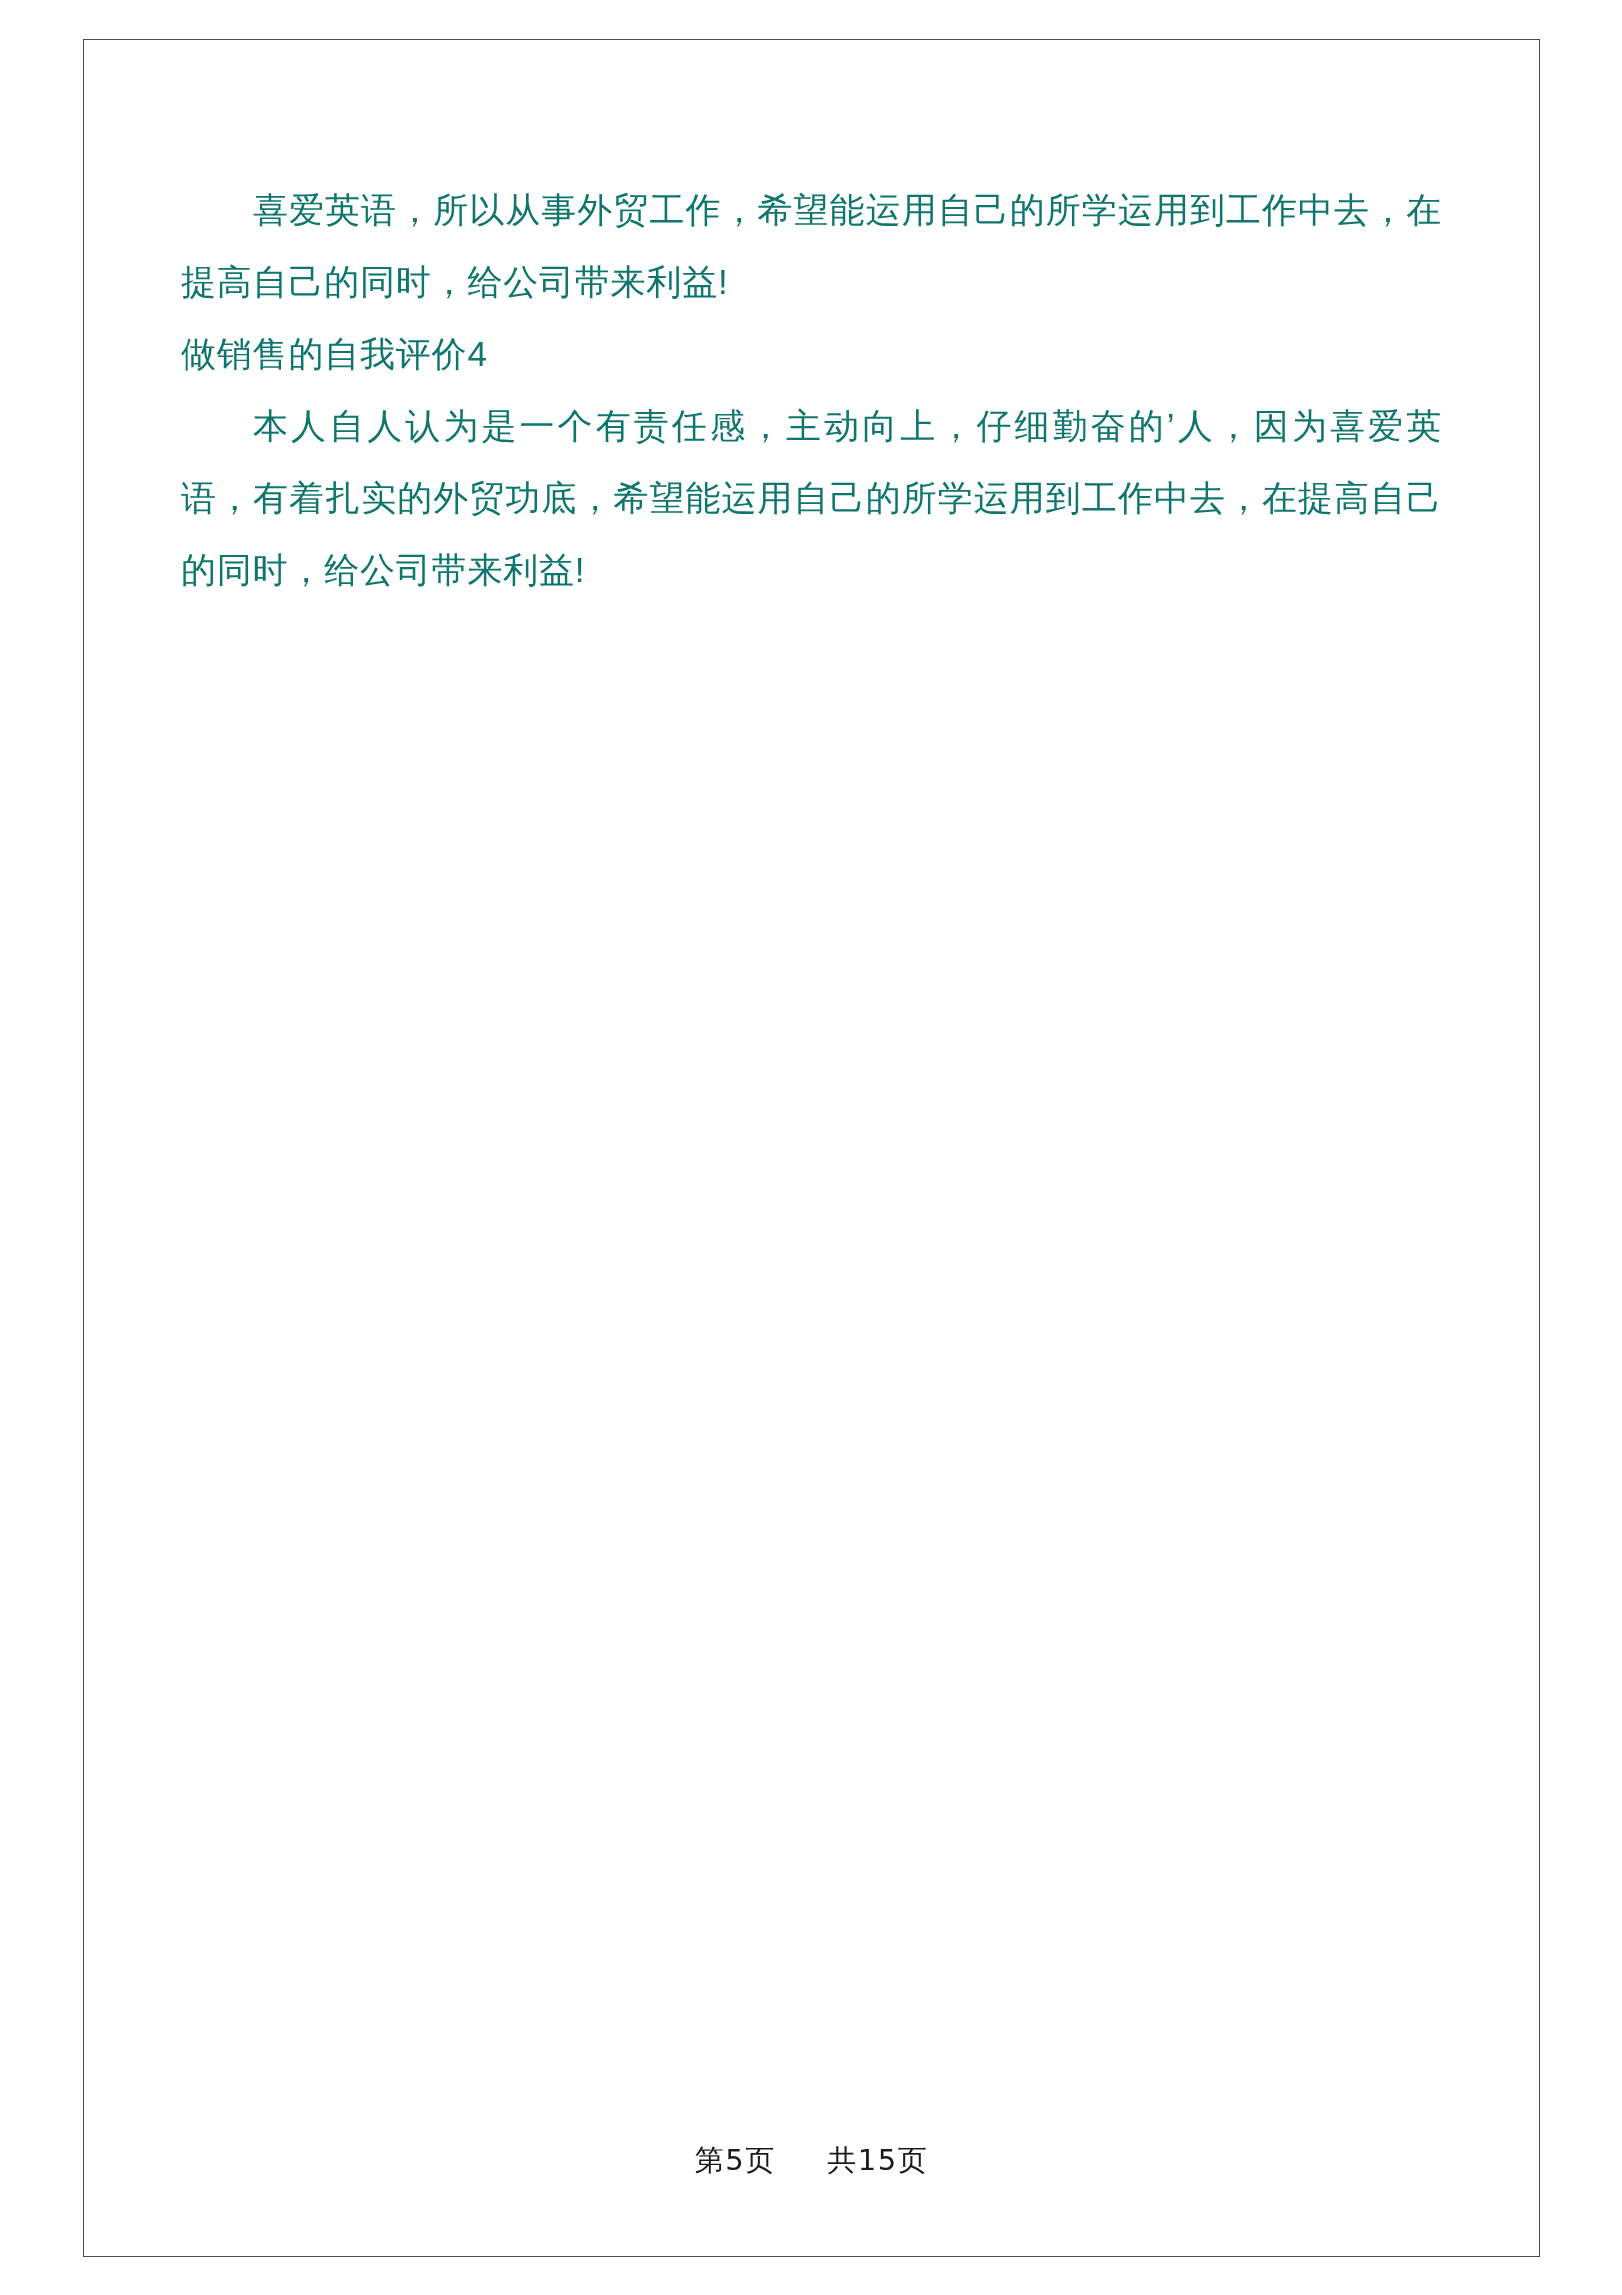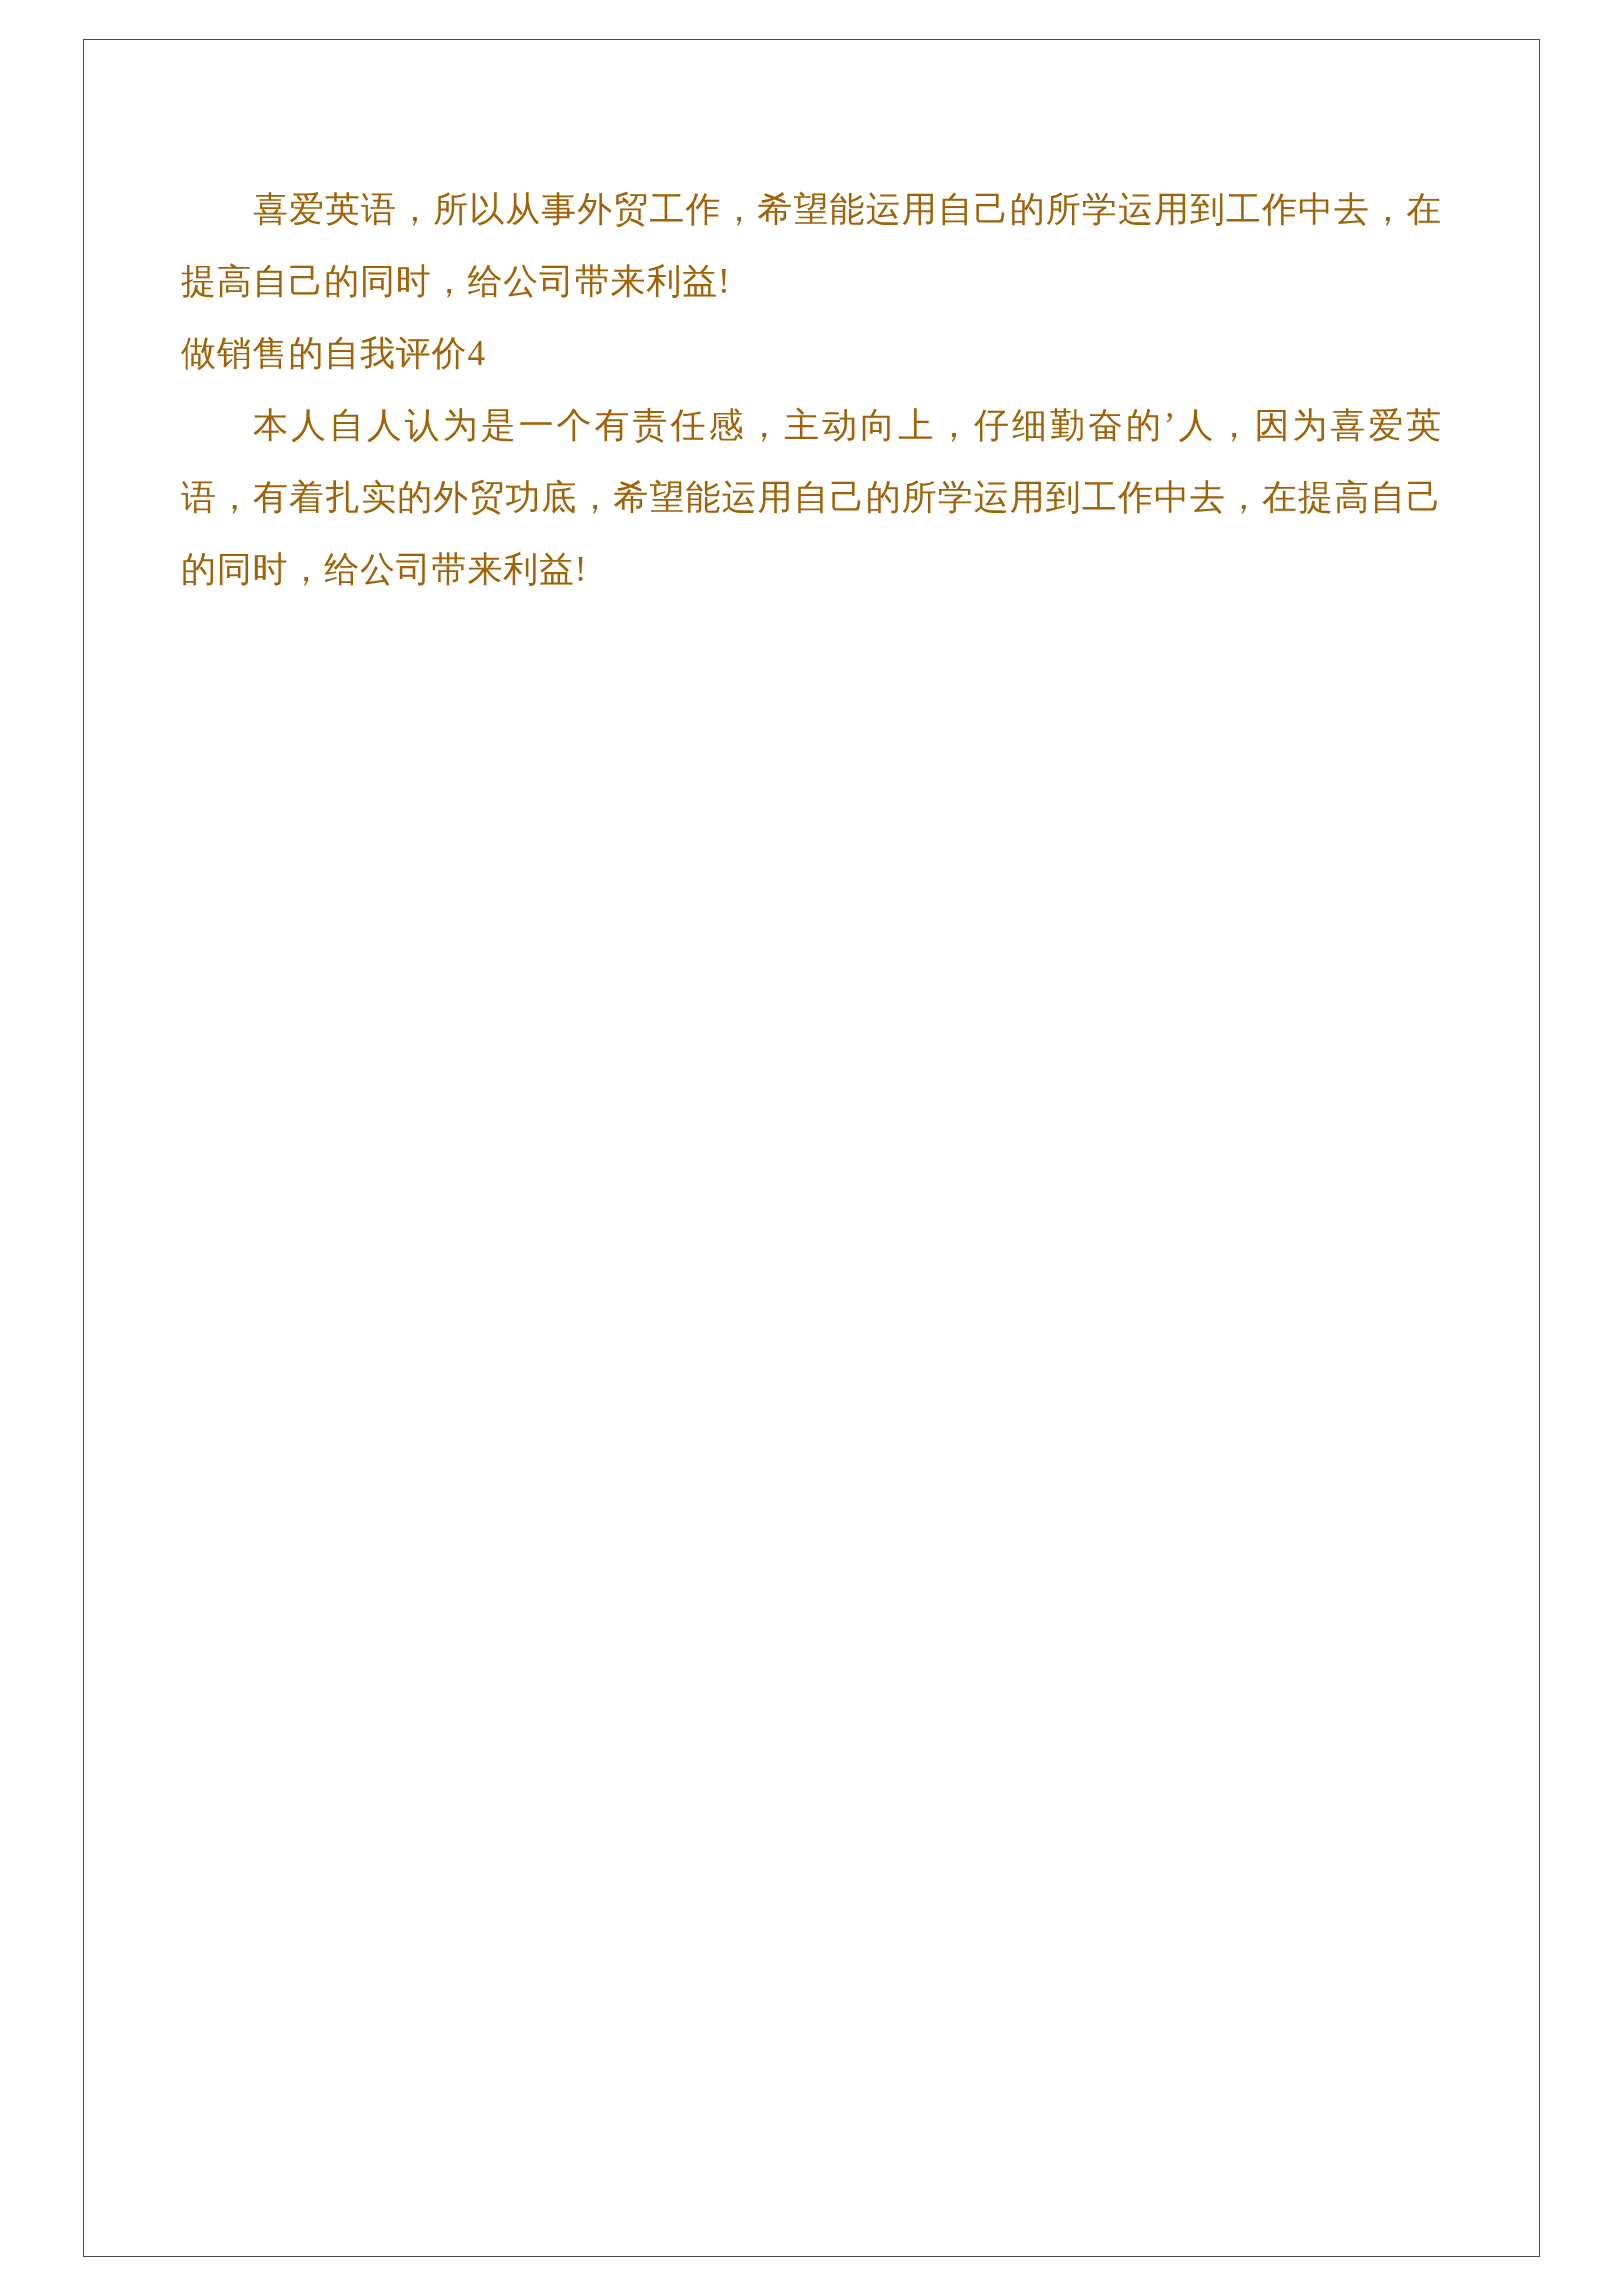--- a/index.html
+++ b/index.html
@@ -32,25 +32,25 @@
   .content {
     position: absolute;
     left: 181px;
     top: 174px;
     width: 1261px;
   }
   p.para {
     margin: 0 0 0 0;
     font-size: 35px;
     line-height: 72px;
-    color: #a16207;
+    color: #0f766e;
     text-align: justify;
     text-justify: inter-ideograph;
     letter-spacing: 0.8px;
-    font-family: Liberation Serif, serif;
+    font-family: Liberation Sans, sans-serif;
   }
   p.indent {
     text-indent: 72px;
   }
   p.heading {
     text-indent: 0;
   }
   .footer {
     position: absolute;
     left: 0;
@@ -79,15 +79,20 @@
     <p class="para heading">做销售的自我评价4</p>
 
 
     <p class="para indent">本人自人认为是一个有责任感，主动向上，仔细勤奋的’人，因为喜爱英语，有着扎实的外贸功底，希望能运用自己的所学运用到工作中去，在提高自己的同时，给公司带来利益!</p>
 
 
 
 
   </div>
 
+  <div class="footer">
+    <span>第5页</span>
+    <span class="gap"></span>
+    <span>共15页</span>
+  </div>
 
 </div>
 
 
 </body></html>

